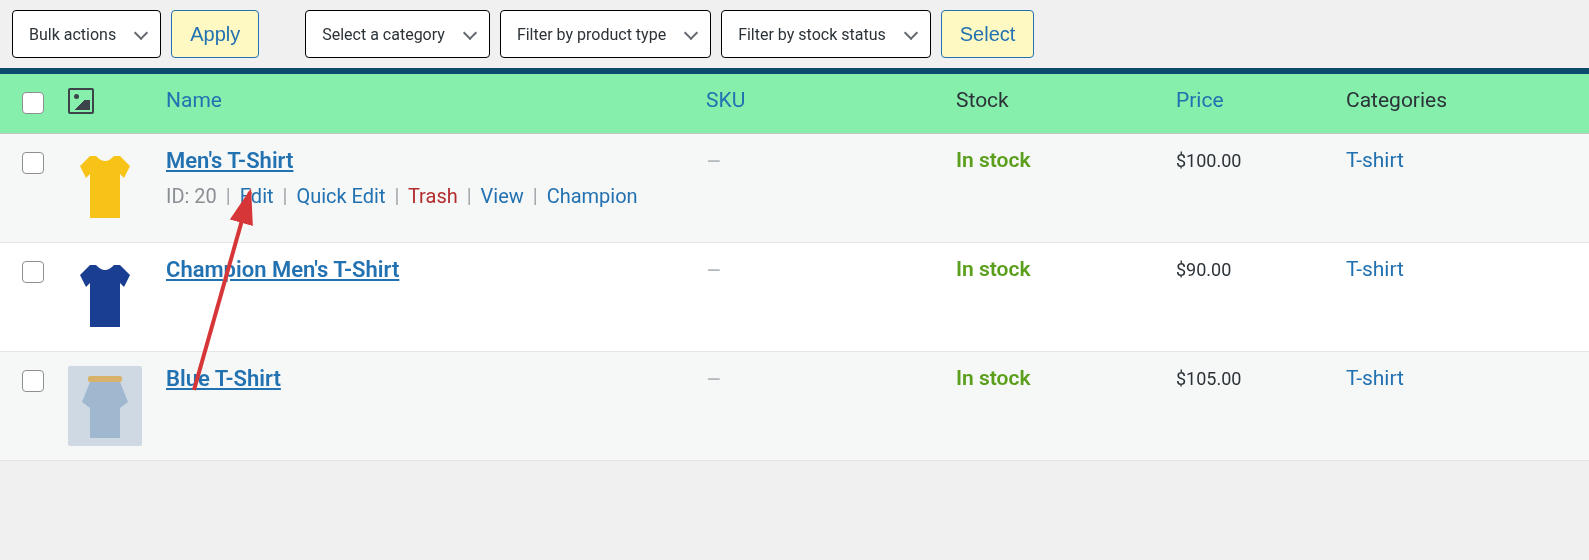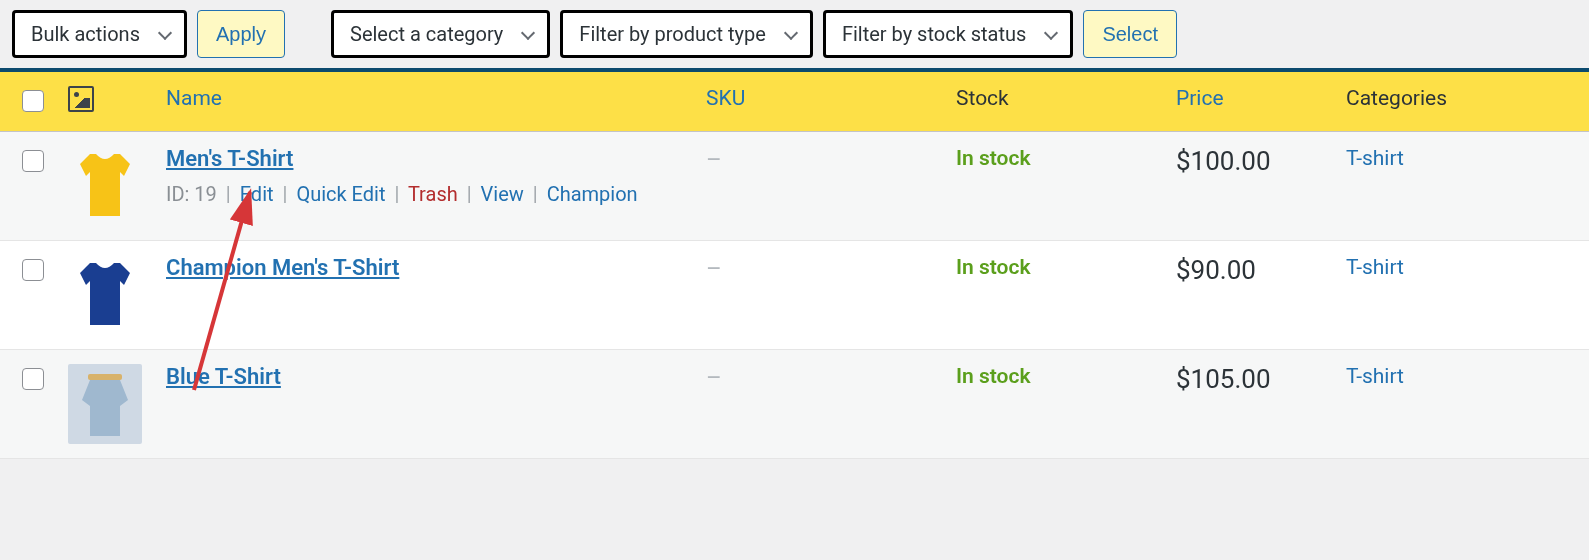--- a/index.html
+++ b/index.html
@@ -14,27 +14,27 @@
   
   .toolbar {
     display: flex;
     align-items: center;
     gap: 10px;
     padding: 10px 12px;
   }
   .select-wrap {
     position: relative;
     background: #fff;
-    border: 3px solid #000000;
+    border: 1px solid #000000;
     border-radius: 4px;
     height: 48px;
     display: flex;
     align-items: center;
     padding: 0 44px 0 16px;
-    font-size: 20px;
+    font-size: 16px;
     color: #2c3338;
     cursor: pointer;
   }
   .select-wrap .chev {
     position: absolute;
     right: 14px;
     top: 50%;
     transform: translateY(-60%) rotate(45deg);
     width: 10px; height: 10px;
     border-right: 2px solid #646970;
@@ -48,22 +48,22 @@
     height: 48px;
     padding: 0 18px;
     font-size: 20px;
     cursor: pointer;
   }
 
   
   table.wp-list {
     width: 100%;
     border-collapse: collapse;
-    background: #fde047;
-    border-top: 4px solid #0c4a6e;
+    background: #86efac;
+    border-top: 6px solid #0c4a6e;
   }
   table.wp-list th, table.wp-list td {
     text-align: left;
     vertical-align: top;
     padding: 14px 12px;
     font-weight: 400;
   }
   table.wp-list thead th {
     border-bottom: 1px solid #c3c4c7;
     font-size: 21px;
@@ -111,21 +111,21 @@
   .prod-title { color:#2271b1; font-weight:600; font-size:22px; }
 
   .row-actions { margin-top:6px; font-size:20px; color:#646970; line-height:1.7; }
   .row-actions .idlbl{ color:#8a8f94; }
   .row-actions a{ color:#2271b1; text-decoration:none; }
   .row-actions a.trash{ color:#b32d2e; }
   .row-actions .sep{ color:#a0a5aa; padding:0 4px; }
 
   .dash { color:#b4b9be; font-size:24px; }
   .instock { color:#5b9f1c; font-weight:600; font-size:21px; }
-  .price { color:#2c3338; font-size:26px;margin-top:21px; }
+  .price { color:#2c3338; font-size:18px;margin-top:21px; }
   .catlink { color:#2271b1; font-size:21px; text-decoration:none;text-align:center; }
 
   
   .thumb { width:74px; height:80px; border-radius:2px; display:block; margin:auto; }
 
   
   .arrow-annot {
     position:absolute;
     pointer-events:none;
   }
@@ -174,21 +174,21 @@
         <tr>
     <td class="col-cb"><input type="checkbox" class="cb" style=""></td>
     <td class="col-thumb">
             <svg class="thumb" viewBox="0 0 74 80">
     <path d="M22 8 L12 18 L18 30 L22 26 L22 70 L52 70 L52 26 L56 30 L62 18 L52 8 L46 8 Q37 18 28 8 Z" fill="#f7c317"></path>
   </svg>
           </td>
     <td class="col-name">
       <a href="#" class="prod-title">Men's T-Shirt</a>
       <div class="row-actions">
-      <span class="idlbl">ID: 19</span>
+      <span class="idlbl">ID: 20</span>
       <span class="sep">|</span>
       <a href="#">Edit</a>
       <span class="sep">|</span>
       <a href="#">Quick Edit</a>
       <span class="sep">|</span>
       <a href="#" class="trash">Trash</a>
       <span class="sep">|</span>
       <a href="#">View</a>
       <span class="sep">|</span>
       <a href="#">Champion</a>

